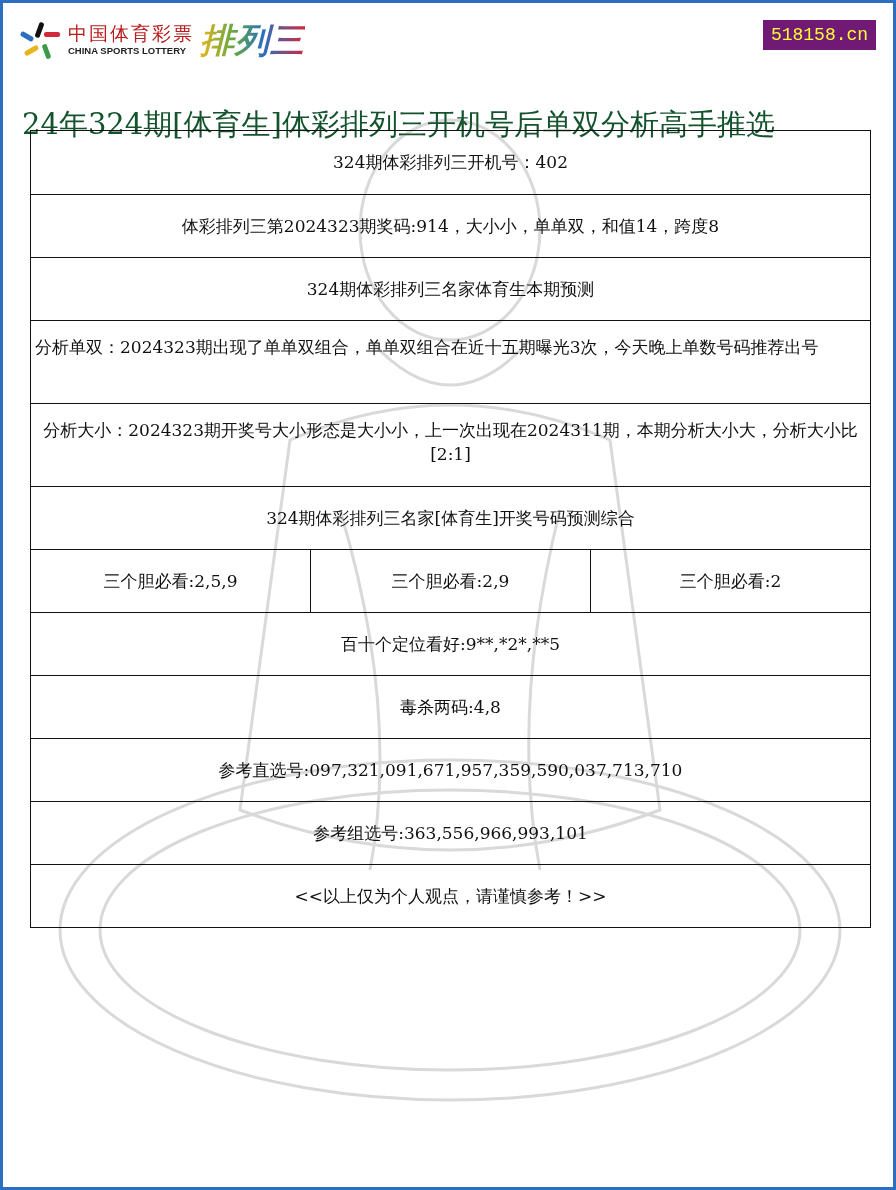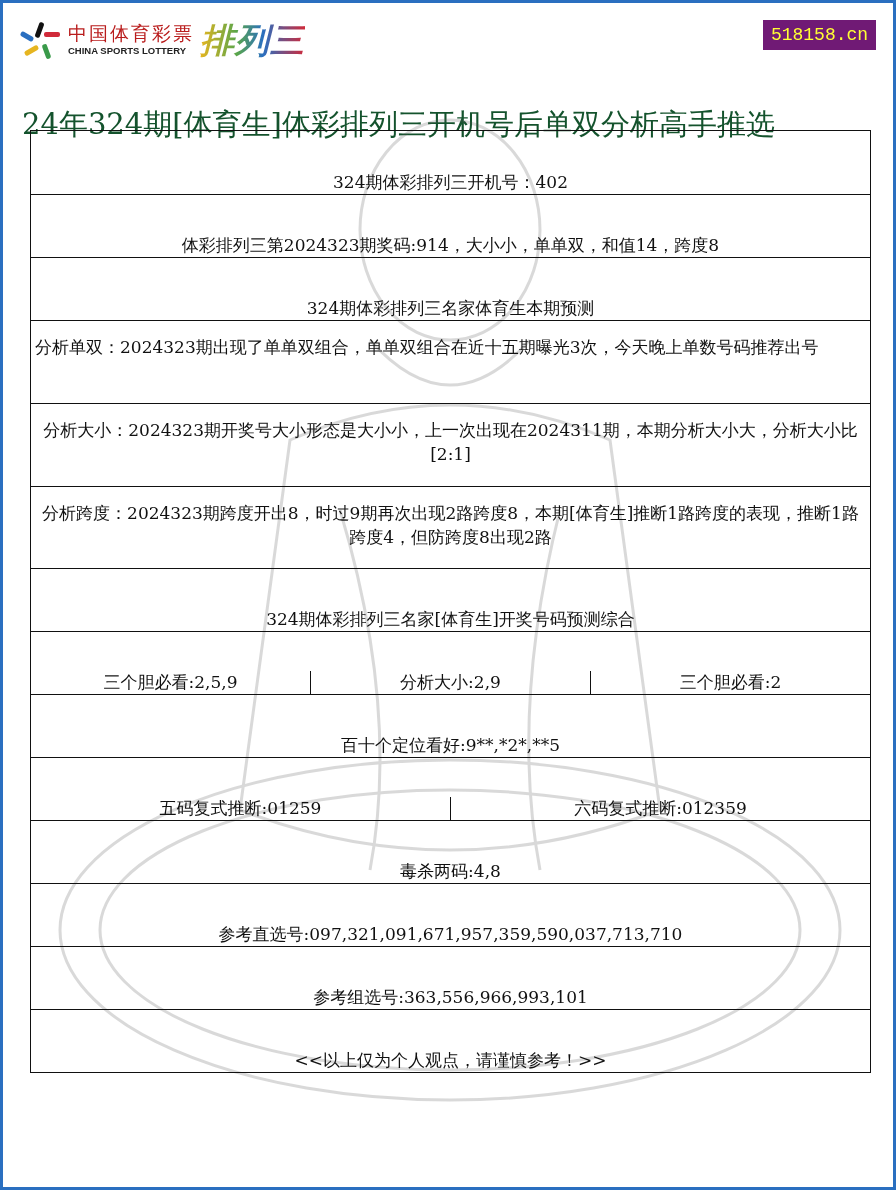--- a/index.html
+++ b/index.html
@@ -19,21 +19,21 @@
   .site-badge { position:absolute; left:763px; top:20px; width:113px; height:30px; background:#701a75; color:#ffff33;
                 font-family:Liberation Mono, monospace; font-size:18px; line-height:30px; text-align:center; }
   .title { position:absolute; left:22px; top:66px; width:860px; font-size:29px; color:#14532d; white-space:nowrap; line-height:44px;margin-top:36px; }
   .table { position:absolute; left:30px; top:130px; width:841px; border:1.5px solid #111; box-sizing:border-box; }
   .watermark { position:absolute; left:40px; top:110px; width:820px; height:1000px; pointer-events:none; opacity:0.22; }
   .row { border-top:1.5px solid #111; display:flex; box-sizing:border-box; position:relative; }
   .row:first-child { border-top:none; }
   .cell { flex:1; display:flex; align-items:center; justify-content:center; font-size:17px; color:#111; text-align:center; box-sizing:border-box; }
   .cell + .cell { border-left:1.5px solid #111; }
   .cell.left { justify-content:flex-start; align-items:flex-start; text-align:center; padding:14px 4px 0 4px; line-height:24px; }
-  .h63 { height:63px;align-items:flex-end; }
+  .h63 { height:63px; }
   .h83 { height:83px; }
   .h82 { height:82px; }
 </style>
 </head>
 <body>
 
 <div class="frame"></div>
 
 <div class="logo">
   <div class="logo-mark">
@@ -75,37 +75,30 @@
   </div>
   <div class="row h63">
     <div class="cell">324期体彩排列三名家体育生本期预测</div>
   </div>
   <div class="row h83">
     <div class="cell left">分析单双：2024323期出现了单单双组合，单单双组合在近十五期曝光3次，今天晚上单数号码推荐出号</div>
   </div>
   <div class="row h83">
     <div class="cell left">分析大小：2024323期开奖号大小形态是大小小，上一次出现在2024311期，本期分析大小大，分析大小比[2:1]</div>
   </div>
-  <div class="row h82">
-    <div class="cell left">分析跨度：2024323期跨度开出8，时过9期再次出现2路跨度8，本期[体育生]推断1路跨度的表现，推断1路跨度4，但防跨度8出现2路</div>
-  </div>
   <div class="row h63">
     <div class="cell">324期体彩排列三名家[体育生]开奖号码预测综合</div>
   </div>
   <div class="row h63">
     <div class="cell" style="flex:0 0 279px;">三个胆必看:2,5,9</div>
-    <div class="cell" style="flex:0 0 280px;">分析大小:2,9</div>
+    <div class="cell" style="flex:0 0 280px;">三个胆必看:2,9</div>
     <div class="cell">三个胆必看:2</div>
   </div>
   <div class="row h63">
     <div class="cell">百十个定位看好:9**,*2*,**5</div>
-  </div>
-  <div class="row h63">
-    <div class="cell" style="flex:0 0 419px;">五码复式推断:01259</div>
-    <div class="cell">六码复式推断:012359</div>
   </div>
   <div class="row h63">
     <div class="cell">毒杀两码:4,8</div>
   </div>
   <div class="row h63">
     <div class="cell">参考直选号:097,321,091,671,957,359,590,037,713,710</div>
   </div>
   <div class="row h63">
     <div class="cell">参考组选号:363,556,966,993,101</div>
   </div>

